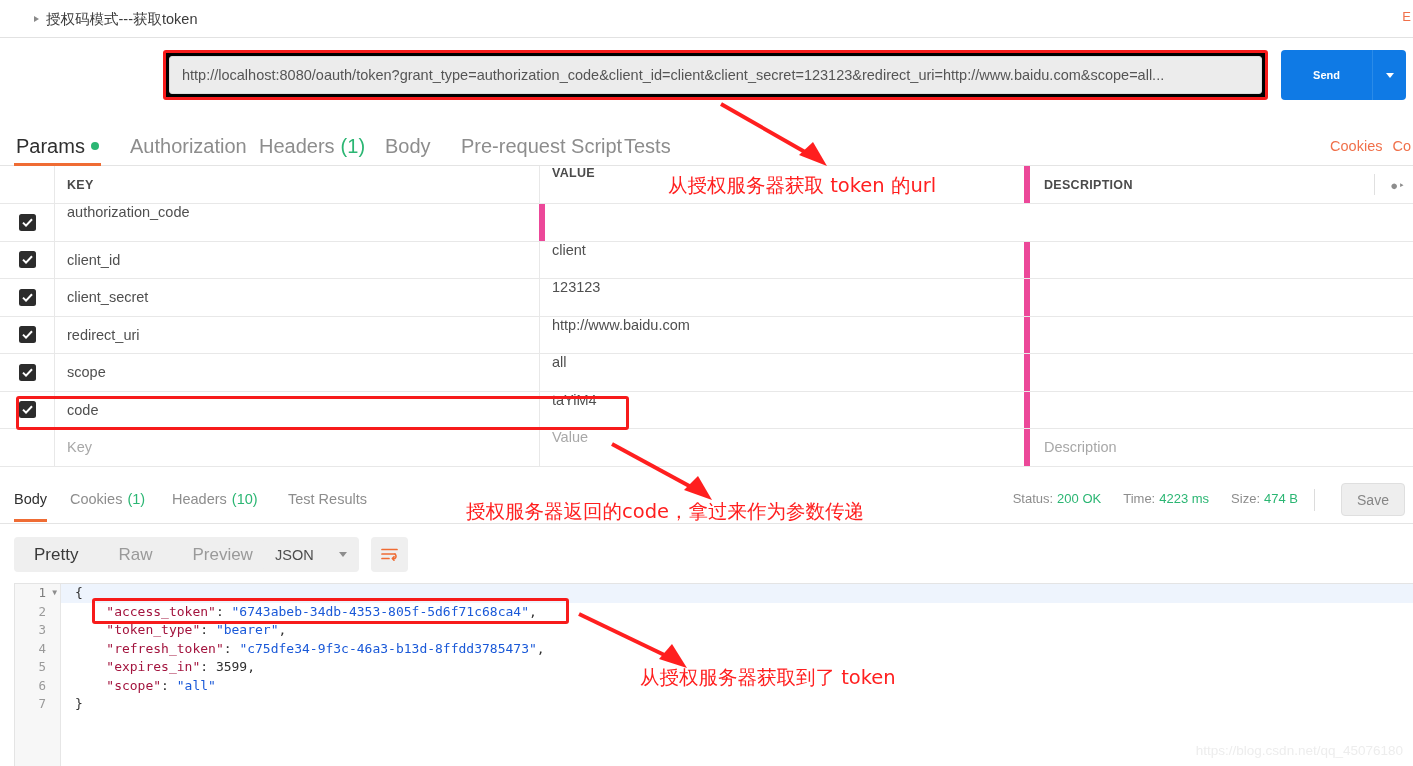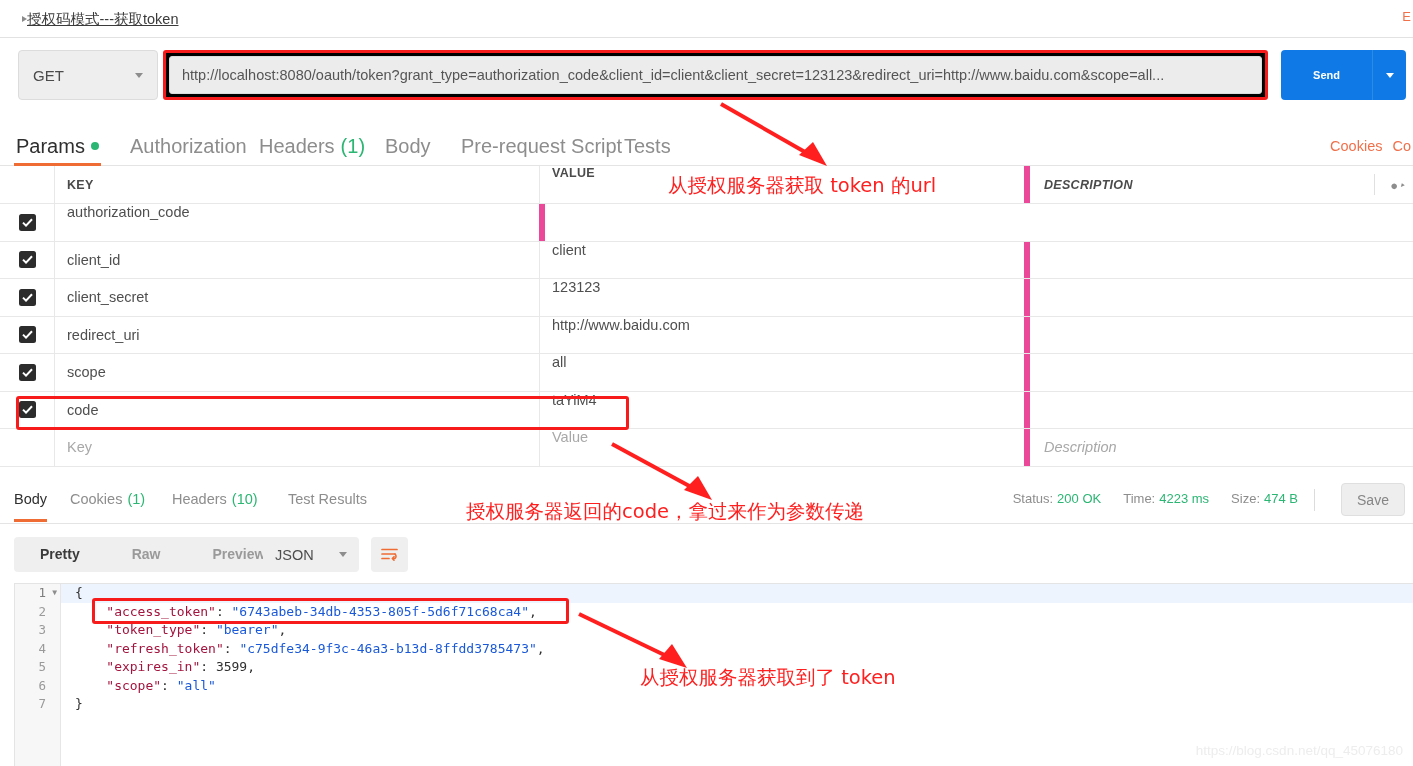--- a/index.html
+++ b/index.html
@@ -11,23 +11,23 @@
     overflow: hidden;
   }
   body { position: relative; }
 
   
   .top-tabbar {
     position: absolute; left: 0; top: 0; width: 1413px; height: 38px;
     background: #ffffff; border-bottom: 1px solid #e2e2e2;
   }
   .req-tab {
-    position: absolute; left: 12px; top: 0; height: 38px;
-    display: flex; align-items: center; gap: 0;
-    padding: 0 10px; font-size: 14.5px; color: #3b3b3b; text-decoration: underline;
+    position: absolute; left: 24px; top: 0; height: 38px;
+    display: flex; align-items: center; gap: 7px;
+    padding: 0 10px; font-size: 14.5px; color: #3b3b3b;
   }
   .tri-right {
     width: 0; height: 0; border-left: 5px solid #8a8a8a;
     border-top: 3.5px solid transparent; border-bottom: 3.5px solid transparent;
   }
   .tab-close-right {
     position: absolute; right: 2px; top: 9px;
     font-size: 13px; color: #f0704a;
   }
 
@@ -97,21 +97,21 @@
     font-size: 14.5px; color: #f0704a; padding-right: 2px;
   }
 
   
   .ptable { position: absolute; left: 0; top: 166px; width: 1413px; }
   .prow { display: flex; height: 37.5px; border-bottom: 1px solid #e8e8e8; }
   .prow.header { height: 38px; }
   .c-chk { width: 55px; border-right: 1px solid #e8e8e8; display: flex; align-items: center; justify-content: center; flex: none; }
   .c-key { width: 485px; border-right: 1px solid #e8e8e8; display: flex; align-items: center; padding-left: 12px; flex: none; }
   .c-val { width: 490px; border-right: 6px solid #ec4899; display: flex; align-items: flex-start; padding-left: 12px; flex: none; }
-  .c-desc { flex: 1; display: flex; align-items: center; padding-left: 14px; position: relative; font-style: italic; }
+  .c-desc { flex: 1; display: flex; align-items: center; padding-left: 14px; position: relative; }
   .hdr-txt { font-size: 12.5px; font-weight: bold; color: #4b4b4b; letter-spacing: 0.3px; }
   .cell-txt { font-size: 14.5px; color: #4f4f4f; }
   .cell-txt.ph { color: #a8a8a8; }
   .chk {
     width: 17px; height: 17px; background: #2c2c2c; border-radius: 2.5px;
     display: flex; align-items: center; justify-content: center;
   }
   .chk svg { display: block; }
   .bulk-dots {
     position: absolute; right: 8px; top: 50%; transform: translateY(-50%);
@@ -151,21 +151,21 @@
     display: flex; align-items: center; justify-content: center;
     font-size: 14px; color: #868686;
   }
 
   
   .body-tools { position: absolute; left: 0; top: 533px; width: 1413px; height: 50px; }
   .seg {
     position: absolute; left: 14px; top: 4px; height: 35px;
     background: #efefef; border-radius: 4px; display: flex; align-items: center;
   }
-  .seg-item { padding: 0 26px; font-size: 14px; color: #9a9a9a; line-height: 35px; font-weight: bold; }
+  .seg-item { padding: 0 20px; font-size: 17px; color: #9a9a9a; line-height: 35px; }
   .seg-item.active { color: #3a3a3a; }
   .json-sel {
     position: absolute; left: 263px; top: 4px; width: 96px; height: 35px;
     background: #efefef; border-radius: 4px;
     display: flex; align-items: center; justify-content: space-between; padding: 0 12px;
   }
   .json-sel span { font-size: 14.5px; color: #4d4d4d; }
   .wrap-btn {
     position: absolute; left: 371px; top: 4px; width: 37px; height: 35px;
     background: #efefef; border-radius: 4px; display: flex; align-items: center; justify-content: center;
@@ -227,24 +227,20 @@
 
 <div class="top-tabbar">
   <div class="req-tab">
     <span class="tri-right"></span>
     <span>授权码模式---获取token</span>
   </div>
   <div class="tab-close-right">E</div>
 </div>
 
 <div class="url-row">
-  <div class="method-box">
-    <span class="method-label">GET</span>
-    <span class="caret-dn"></span>
-  </div>
   <div class="url-wrap">
     <div class="url-input">http://localhost:8080/oauth/token?grant_type=authorization_code&amp;client_id=client&amp;client_secret=123123&amp;redirect_uri=http://www.baidu.com&amp;scope=all...</div>
   </div>
   <div class="send-btn">
     <div class="send-main">Send</div>
     <div class="send-caret-box">
       <span class="caret-white"></span>
     </div>
   </div>
 </div>

